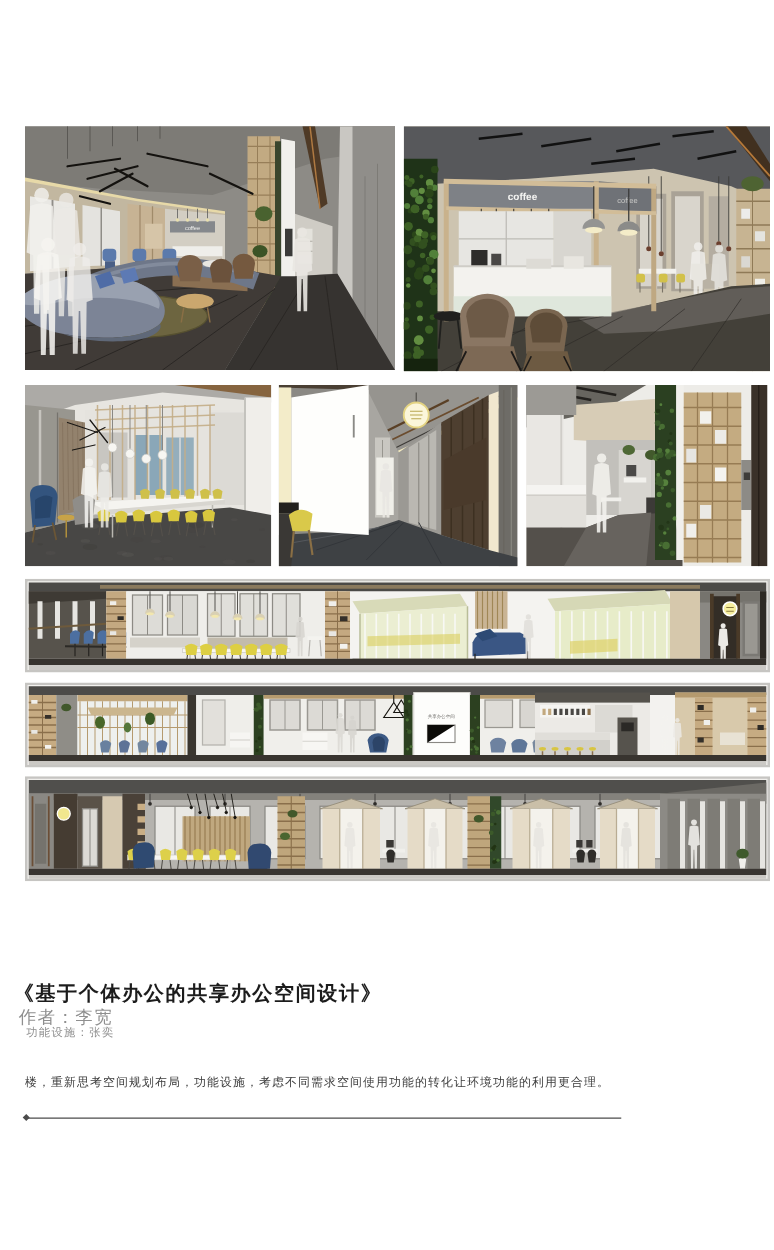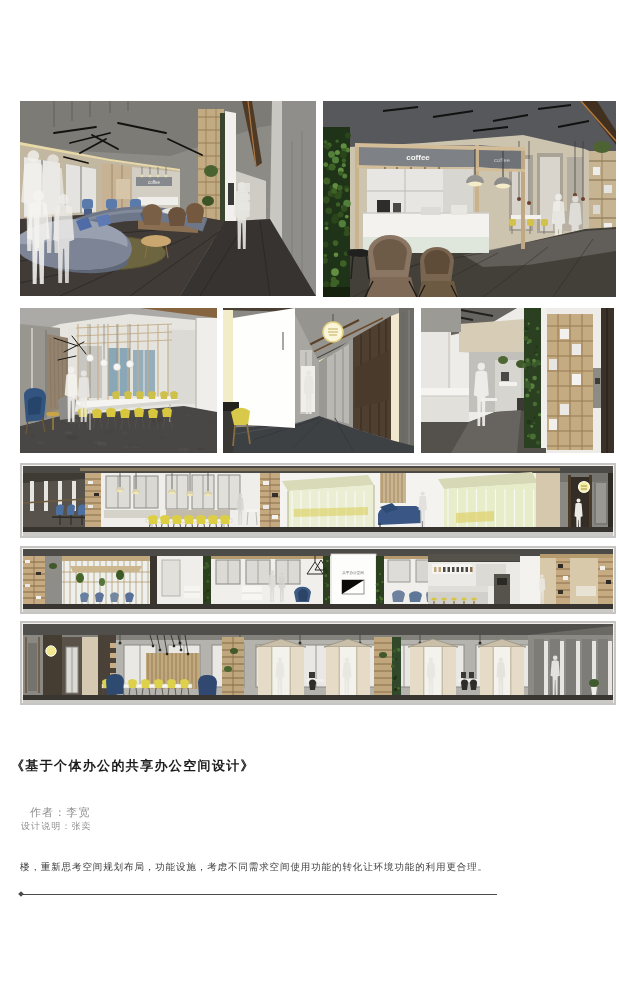--- a/index.html
+++ b/index.html
@@ -1633,25 +1633,25 @@
       <ellipse cx="574" cy="62" rx="5" ry="4" fill="#3f5a2c"></ellipse>
       <polygon points="571,66 577,66 576,73 572,73" fill="#f0efeb"></polygon>
     </g>
 
 <g>
       <rect x="3" y="74" width="590" height="5" fill="#393531"></rect>
       <rect x="3" y="79" width="590" height="3" fill="#cbc9c5"></rect>
     </g>
   </svg>
 
-<div class="abs" style="left:11px;top:757px;font-size:13px;font-weight:bold;color:#1c1c1c;letter-spacing:1.35px;white-space:nowrap;">《基于个体办公的共享办公空间设计》</div>
-
-<div class="abs" style="left:30px;top:805px;font-size:11px;color:#8f8f8f;letter-spacing:1.1px;white-space:nowrap;">作者：李宽</div>
-
-<div class="abs" style="left:21px;top:820px;font-size:9px;color:#8f8f8f;letter-spacing:1.1px;white-space:nowrap;">设计说明：张奕</div>
+<div class="abs" style="left:11px;top:785px;font-size:16px;font-weight:bold;color:#1c1c1c;letter-spacing:1.35px;white-space:nowrap;">《基于个体办公的共享办公空间设计》</div>
+
+<div class="abs" style="left:15px;top:805px;font-size:14px;color:#8f8f8f;letter-spacing:1.1px;white-space:nowrap;">作者：李宽</div>
+
+<div class="abs" style="left:21px;top:820px;font-size:9px;color:#8f8f8f;letter-spacing:1.1px;white-space:nowrap;">功能设施：张奕</div>
 
 <div class="abs" style="left:20px;top:857px;font-size:9.5px;color:#3d3d3d;letter-spacing:0.9px;line-height:19px;white-space:nowrap;">
 <div>楼，重新思考空间规划布局，功能设施，考虑不同需求空间使用功能的转化让环境功能的利用更合理。</div>
 </div>
 
 <div class="abs" style="left:20px;top:894px;width:477px;height:1px;background:#4c4c4c;"></div>
 
 <div class="abs" style="left:19px;top:892px;width:4px;height:4px;background:#4c4c4c;transform:rotate(45deg);"></div>
 
 </body></html>

